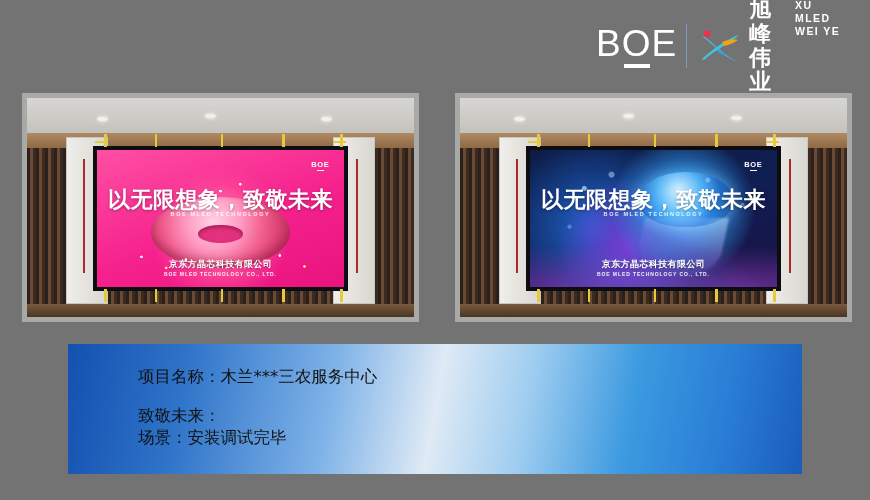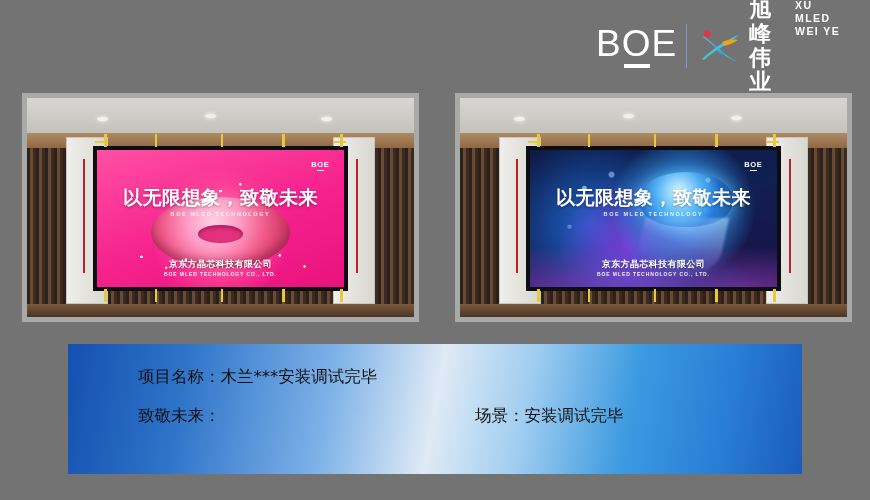--- a/index.html
+++ b/index.html
@@ -89,37 +89,37 @@
       radial-gradient(circle at 22% 28%,rgba(180,225,255,.7) 0 2px,transparent 3px),
       radial-gradient(circle at 33% 18%,rgba(180,225,255,.5) 0 2.5px,transparent 3.5px),
       radial-gradient(circle at 72% 22%,rgba(180,225,255,.45) 0 2px,transparent 3px),
       radial-gradient(circle at 86% 40%,rgba(180,225,255,.4) 0 1.6px,transparent 2.6px),
       radial-gradient(circle at 16% 56%,rgba(180,225,255,.35) 0 1.6px,transparent 2.6px);}
   
   .led-brand{position:absolute;right:6%;top:8%;display:flex;flex-direction:column;align-items:center;}
   .led-brand .t{font-size:7.5px;font-weight:700;color:#fff;letter-spacing:.6px;line-height:8px;}
   .led-brand .u{width:7px;height:1.2px;background:#fff;margin-top:.5px;}
   .led-slogan{position:absolute;left:0;right:0;top:29%;text-align:center;}
-  .led-slogan .cn{font-family:Liberation Mono, monospace;font-size:19px;font-weight:700;color:#fff;letter-spacing:.5px;
+  .led-slogan .cn{font-family:Liberation Sans, sans-serif;font-size:22px;font-weight:700;color:#fff;letter-spacing:.5px;
     text-shadow:0 1px 3px rgba(0,0,0,.35);line-height:19px;white-space:nowrap;}
   .led-slogan .en{font-size:5.5px;font-weight:700;color:rgba(255,255,255,.85);letter-spacing:1.6px;margin-top:2px;}
   .led-company{position:absolute;left:0;right:0;bottom:7%;text-align:center;}
   .led-company .cn{font-family:"DejaVu Sans","Liberation Sans",sans-serif;font-size:9px;font-weight:700;color:#fff;letter-spacing:.4px;line-height:11px;text-shadow:0 1px 2px rgba(0,0,0,.4);}
   .led-company .en{font-size:5px;font-weight:700;color:rgba(255,255,255,.9);letter-spacing:.9px;margin-top:1px;}
   
   .tape{position:absolute;background:#e8c93a;}
   .tape.v{width:2.5px;height:13px;}
   .tape.h{width:13px;height:2.5px;}
   .cablered{position:absolute;width:1.5px;background:#b0272a;}
 
   
   .info-panel{position:absolute;left:68px;top:344px;width:734px;height:130px;
     background:linear-gradient(100deg,#1450b0 0%,#2f74c9 16%,#7fb3e8 36%,#dfeaf5 50%,#9fcdf0 62%,#3c9ae0 76%,#2a7fd6 88%,#1a5cbb 100%);}
   .info-grid{position:absolute;left:70px;top:22px;width:640px;}
-  .info-row{display:flex;margin-bottom:17px;}
+  .info-row{display:flex;margin-bottom:17px;flex-direction:column;}
   .info-cell{display:flex;align-items:baseline;}
   .info-cell.c1{width:337px;}
   .info-label,.info-value{font-family:"DejaVu Sans","Liberation Sans",sans-serif;font-size:16.5px;color:#111;line-height:22px;white-space:nowrap;}
 </style>
 </head>
 <body>
 
 <div class="stage">
 
   <div class="logo-bar">
@@ -251,21 +251,21 @@
       <div class="tape v" style="left:81%;top:87%"></div>
     </div>
   </div>
 
   <div class="info-panel">
     <div class="info-grid">
 
       <div class="info-row">
         <div class="info-cell c1">
           <span class="info-label">项目名称：</span>
-          <span class="info-value">木兰***安装调试完毕</span>
+          <span class="info-value">木兰***三农服务中心</span>
         </div>
       </div>
 
       <div class="info-row">
         <div class="info-cell c1">
           <span class="info-label">致敬未来：</span>
         </div>
         <div class="info-cell">
           <span class="info-label">场景：</span>
           <span class="info-value"> 安装调试完毕</span>

